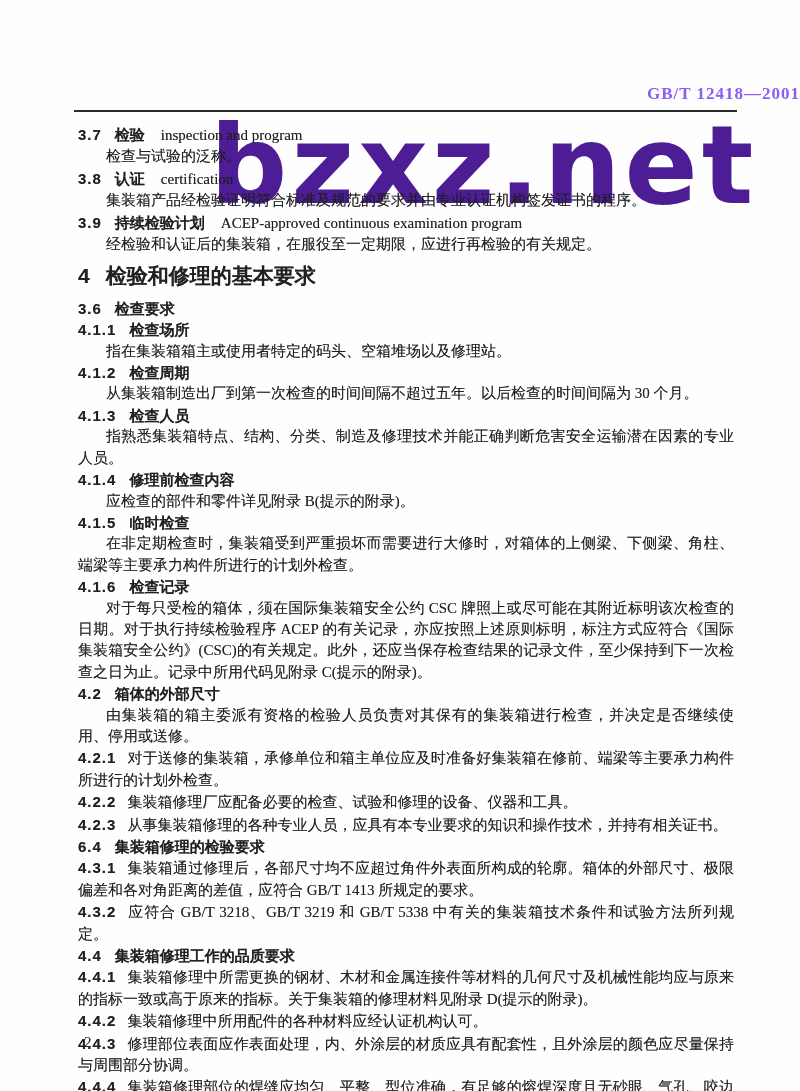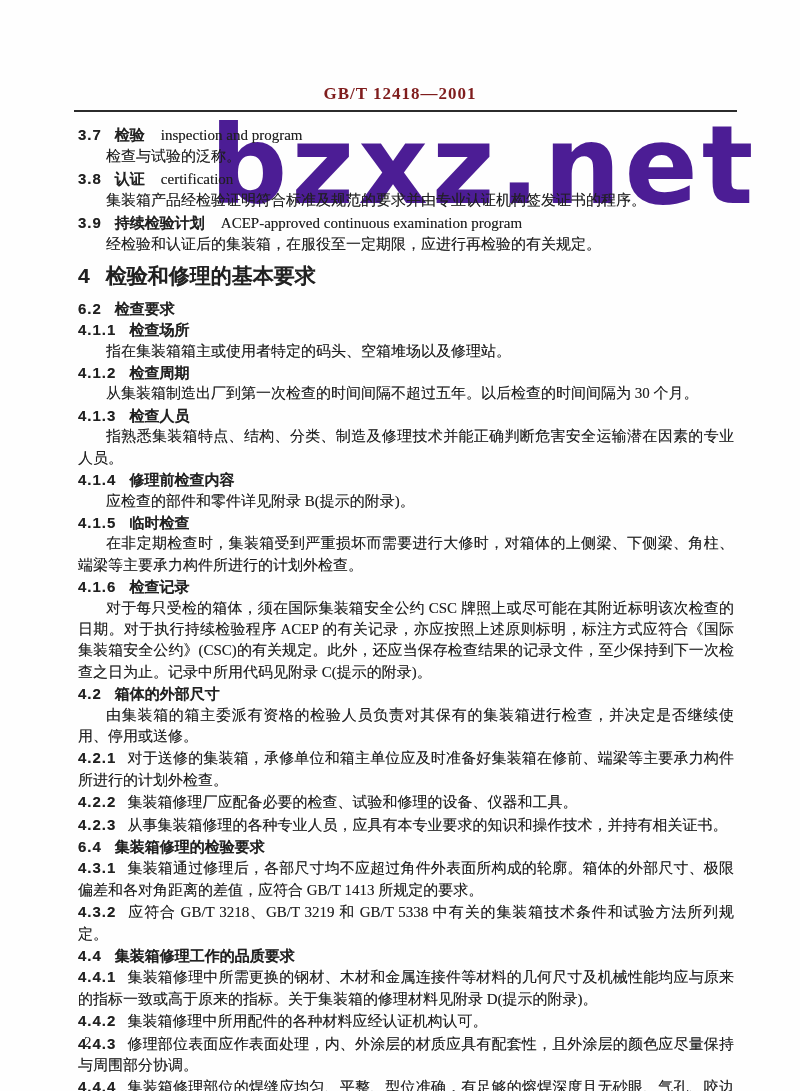--- a/index.html
+++ b/index.html
@@ -24,26 +24,26 @@
     line-height: 0.92;
     letter-spacing: 4px;
     color: #4c1d95;
     z-index: 0;
     user-select: none;
     white-space: nowrap;
   }
   .header {
     position: absolute;
     top: 84px; left: 0; width: 100%;
-    text-align: center;
+    text-align: right;
     font-family: "Liberation Serif", "DejaVu Serif", serif;
     font-weight: 700;
     font-size: 17px;
     letter-spacing: 1px;
-    color: #7f1d1d;
+    color: #8b5cf6;
     z-index: 2;
   }
   .header-rule {
     position: absolute;
     top: 110px; left: 74px;
     width: 663px; height: 2px;
     background: #2b2b2b;
     z-index: 2;
   }
   .content {
@@ -110,21 +110,21 @@
   <div class="header">GB/T 12418—2001</div>
   <div class="header-rule"></div>
   <main class="content" id="content">
       <div class="line term"><span class="num">3.7</span><span class="zh">检验</span><span class="en">inspection and program</span></div>
       <div class="line para"><span class="text">检查与试验的泛称。</span></div>
       <div class="line term"><span class="num">3.8</span><span class="zh">认证</span><span class="en">certification</span></div>
       <div class="line para"><span class="text">集装箱产品经检验证明符合标准及规范的要求并由专业认证机构签发证书的程序。</span></div>
       <div class="line term"><span class="num">3.9</span><span class="zh">持续检验计划</span><span class="en">ACEP-approved continuous examination program</span></div>
       <div class="line para"><span class="text">经检验和认证后的集装箱，在服役至一定期限，应进行再检验的有关规定。</span></div>
       <div class="line chapter"><span class="num">4</span><span class="text">检验和修理的基本要求</span></div>
-      <div class="line clause"><span class="num">6.2</span><span class="text">检查要求</span></div>
+      <div class="line clause"><span class="num">3.6</span><span class="text">检查要求</span></div>
       <div class="line clause"><span class="num">4.1.1</span><span class="text">检查场所</span></div>
       <div class="line para"><span class="text">指在集装箱箱主或使用者特定的码头、空箱堆场以及修理站。</span></div>
       <div class="line clause"><span class="num">4.1.2</span><span class="text">检查周期</span></div>
       <div class="line para"><span class="text">从集装箱制造出厂到第一次检查的时间间隔不超过五年。以后检查的时间间隔为 30 个月。</span></div>
       <div class="line clause"><span class="num">4.1.3</span><span class="text">检查人员</span></div>
       <div class="line para"><span class="text">指熟悉集装箱特点、结构、分类、制造及修理技术并能正确判断危害安全运输潜在因素的专业人员。</span></div>
       <div class="line clause"><span class="num">4.1.4</span><span class="text">修理前检查内容</span></div>
       <div class="line para"><span class="text">应检查的部件和零件详见附录 B(提示的附录)。</span></div>
       <div class="line clause"><span class="num">4.1.5</span><span class="text">临时检查</span></div>
       <div class="line para"><span class="text">在非定期检查时，集装箱受到严重损坏而需要进行大修时，对箱体的上侧梁、下侧梁、角柱、端梁等主要承力构件所进行的计划外检查。</span></div>

